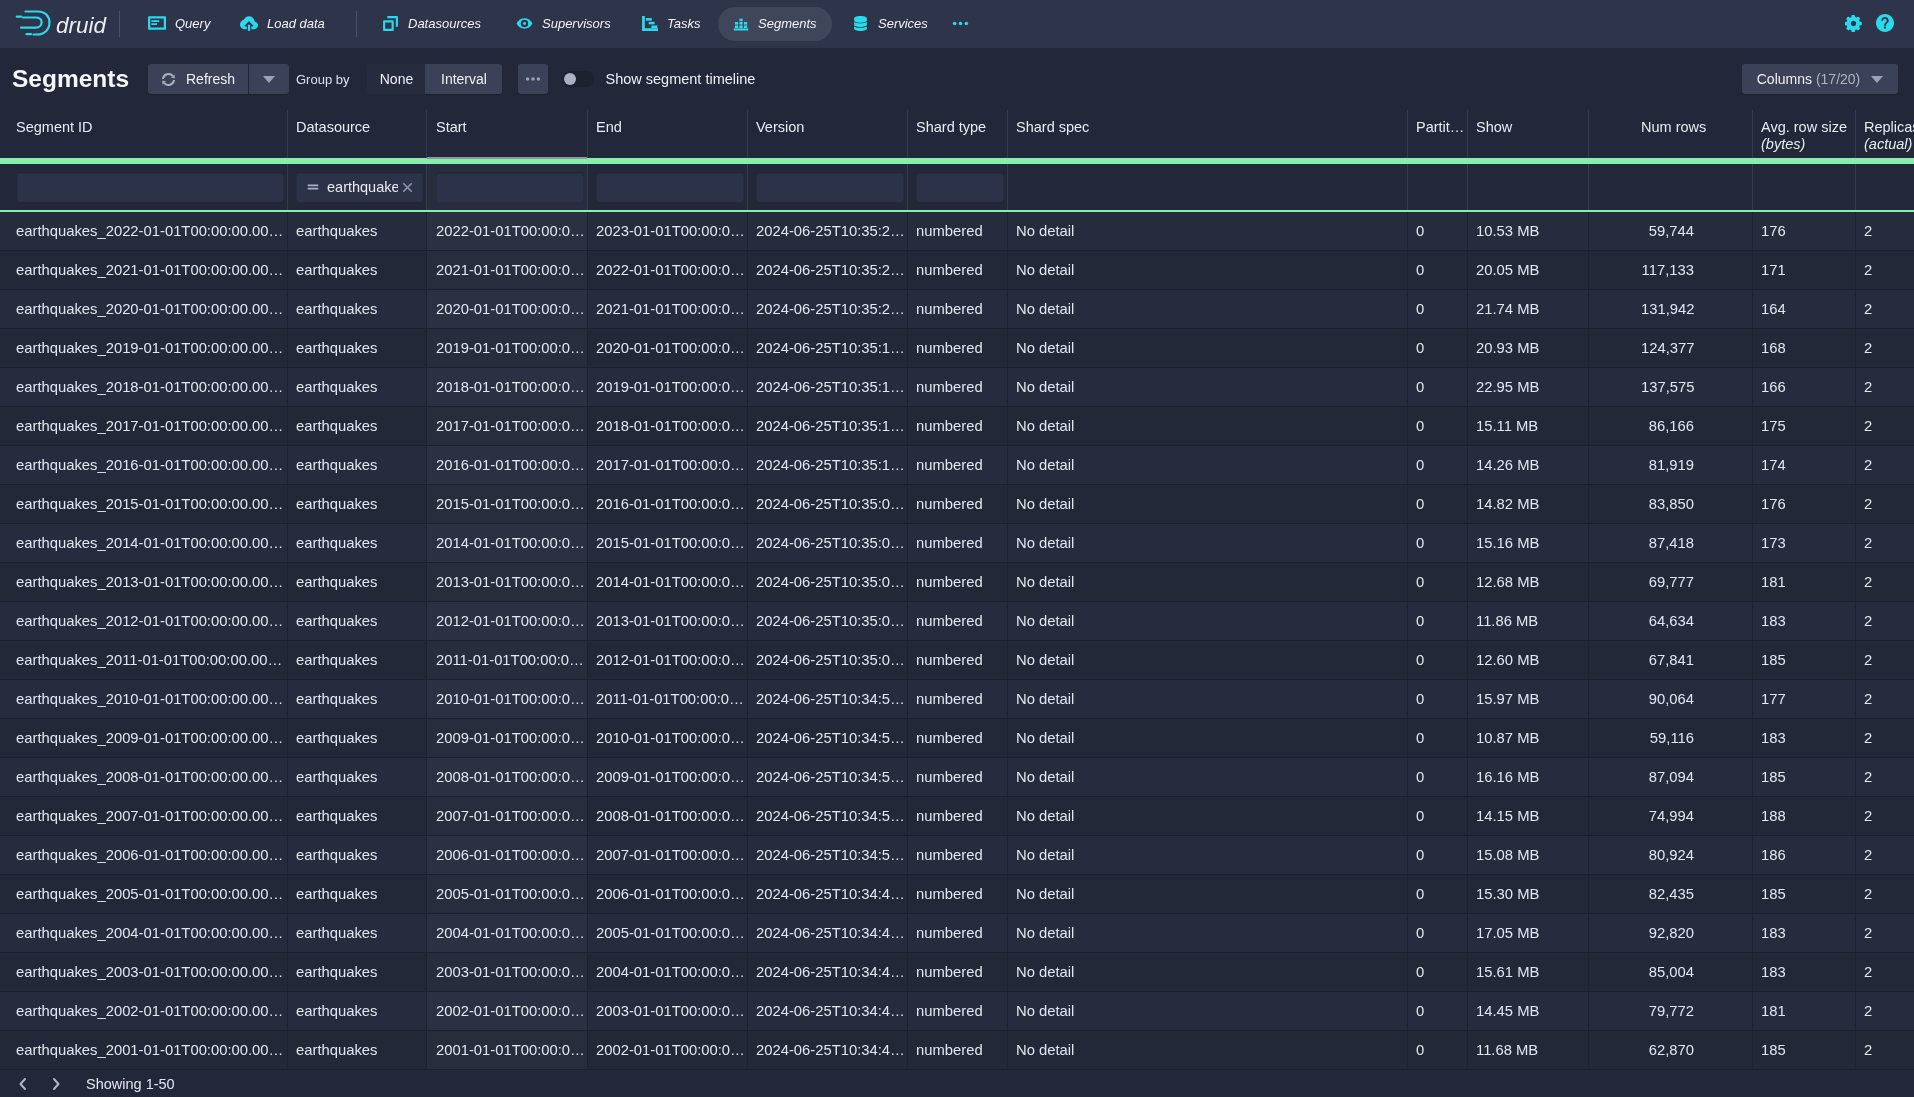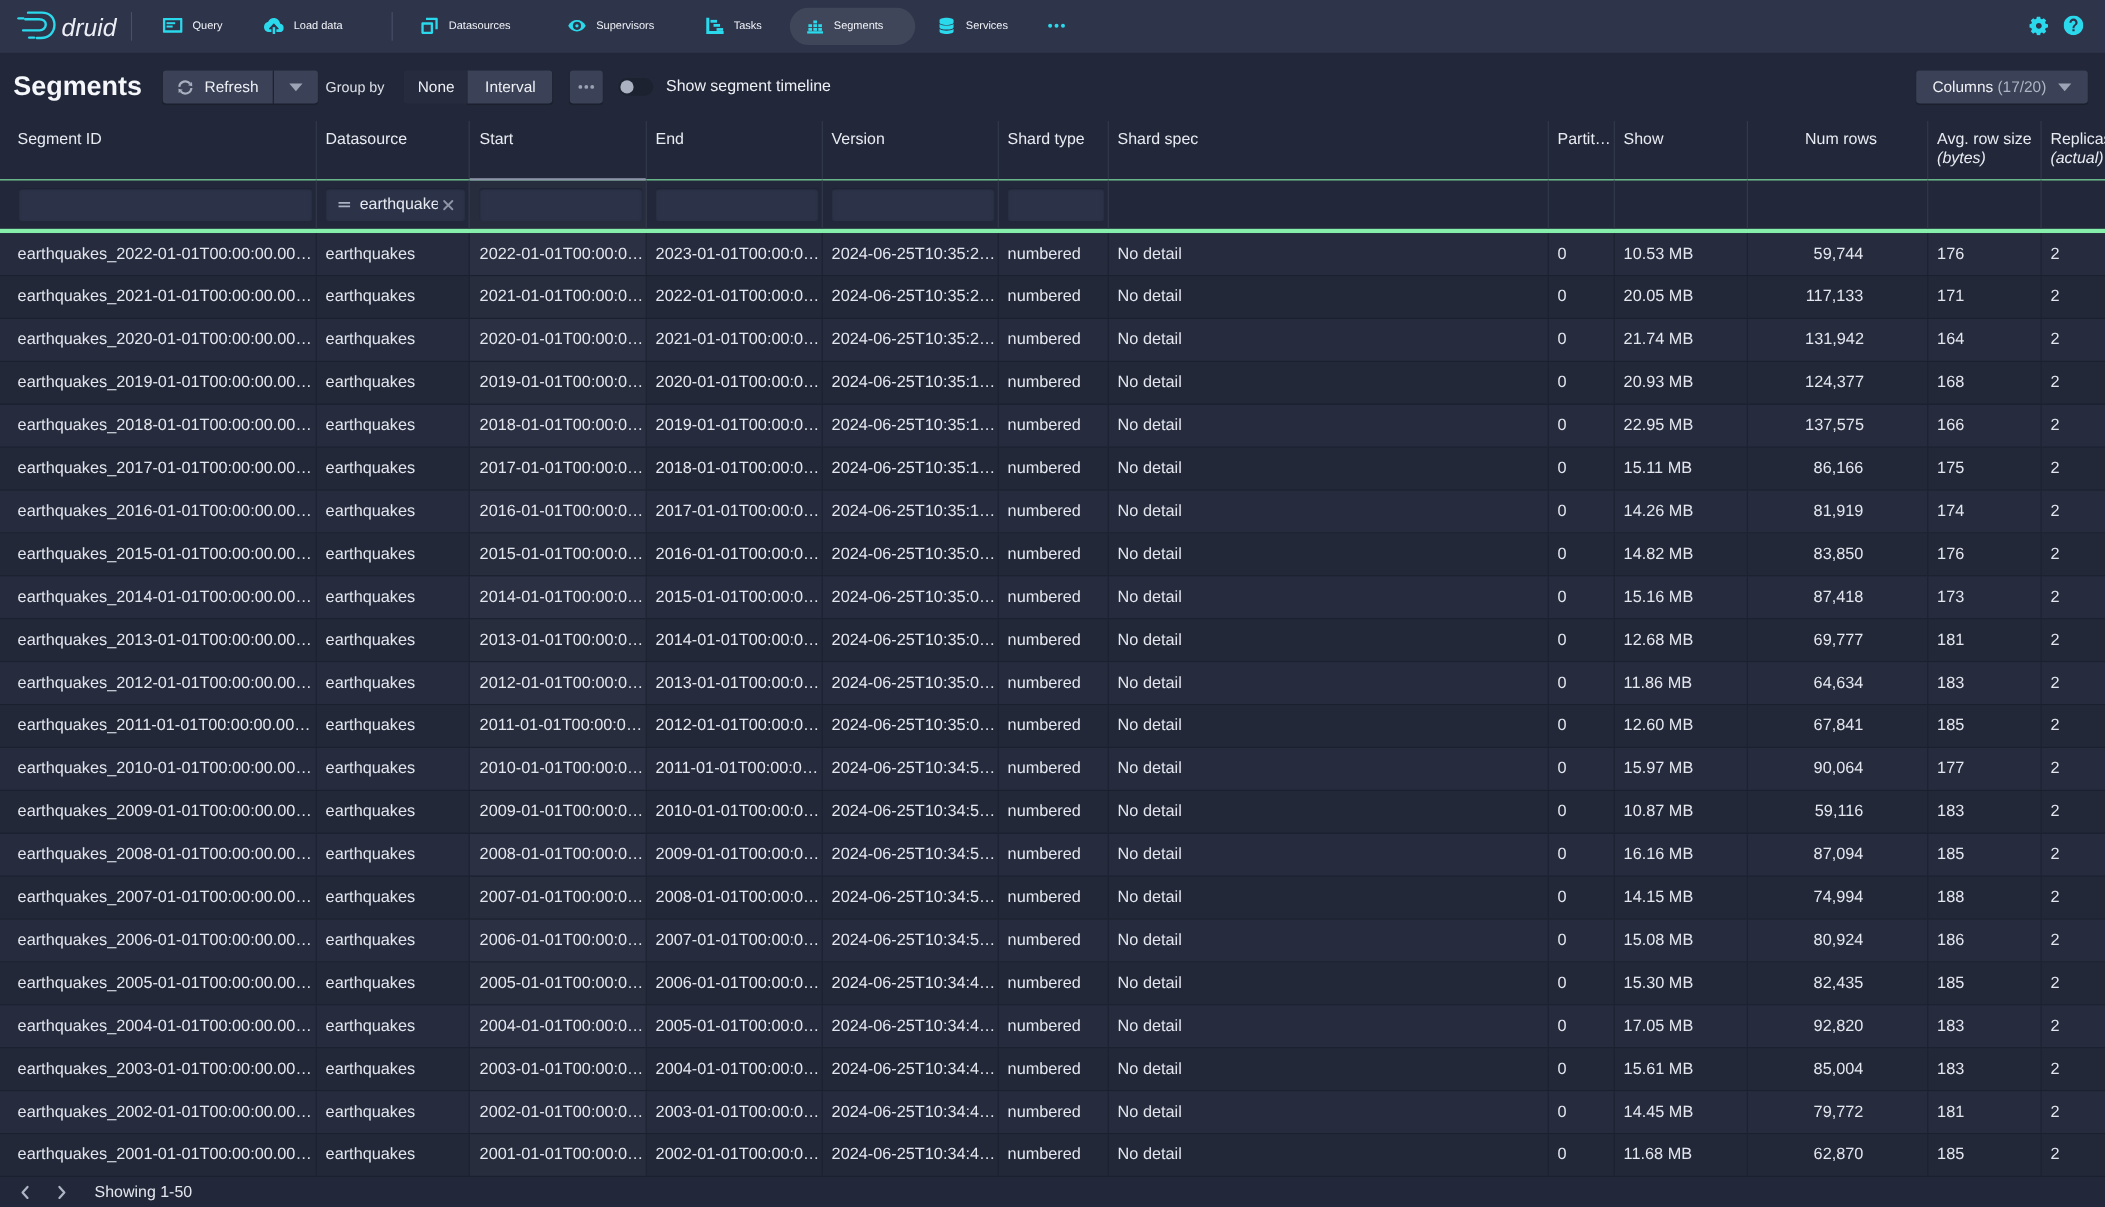--- a/index.html
+++ b/index.html
@@ -4,21 +4,21 @@
 * { margin:0; padding:0; box-sizing:border-box; }
 html,body { width:1914px; height:1097px; overflow:hidden; }
 body { font-family:"Liberation Sans", sans-serif; background:#222839; color:#e3e6ee; }
 
 
 .nav { height:48px; background:#2e344a; position:relative; }
 .logo { position:absolute; left:15px; top:0; }
 .nav-sep { position:absolute; top:11px; width:1px; height:26px; background:#4a5068; }
 .pill { position:absolute; left:718px; top:7px; width:114px; height:34px; border-radius:17px; background:#3f4659; }
 .navitem { position:absolute; top:0; height:46px; display:flex; align-items:center; gap:9px;
-  color:#f2f4f9; font-size:10px; }
+  color:#f2f4f9; font-size:13px;font-style:italic; }
 .navitem svg { display:block; }
 
 
 .toolbar { height:62px; display:flex; align-items:center; padding:0 12px; position:relative; }
 .h1 { font-size:24.5px; font-weight:bold; color:#f5f7fb; }
 .btn { background:#3b4156; border-radius:3px; height:30px; display:inline-flex; align-items:center;
   padding:0 12px; font-size:14px; color:#eef0f5; box-shadow:0 1px 1px rgba(0,0,0,0.2); }
 .btn.dark { background:#262c3e; box-shadow:none; }
 .refresh-main { border-top-right-radius:0; border-bottom-right-radius:0; gap:9px; width:100px; }
 .refresh-caret { border-top-left-radius:0; border-bottom-left-radius:0; margin-left:1px; width:40px; justify-content:center; }
@@ -31,26 +31,26 @@
 .more-btn { width:30px; justify-content:center; color:#b8bfce; font-size:15px; letter-spacing:0.5px; padding:0; }
 .switch { width:32px; height:16px; background:#1c2230; border-radius:8px; position:relative; }
 .switch .thumb { position:absolute; left:2px; top:2px; width:12px; height:12px; border-radius:50%; background:#aab1c0; }
 .switch-label { font-size:14.5px; color:#eef0f5; }
 .columns-btn { position:absolute; right:16px; top:16px; width:156px; justify-content:center; gap:11px; padding:0; }
 .columns-btn .dim { color:#aeb5c4; }
 
 
 .table { position:relative; }
 .th,.td,.tf { flex:0 0 auto; }
-.thead { display:flex; height:54px; border-bottom:1px solid #86efac; }
+.thead { display:flex; height:54px; border-bottom:6px solid #86efac; }
 .th { font-size:14.5px; color:#e8ebf2; padding-top:9px; position:relative;
   border-right:1px solid #343b4d; line-height:17px; }
 .th .sub { font-style:italic; display:block; }
 .th.sorted-h:after { content:""; position:absolute; left:0; right:0; bottom:-1px; height:2px; background:#8d95a8; }
-.tfilter { display:flex; height:48px; border-bottom:4px solid #86efac; align-items:flex-start; }
+.tfilter { display:flex; height:48px; border-bottom:2px solid #86efac; align-items:flex-start; }
 .tf { height:100%; display:flex; align-items:center; padding:0 3px 0 8px; border-right:1px solid #343b4d; }
 .finput { width:100%; height:30px; background:#2c3349; border-radius:3px;
   box-shadow:inset 0 1px 2px rgba(0,0,0,0.35); }
 .fchip { width:100%; height:30px; background:#2c3349; border-radius:3px; display:flex; align-items:center;
   box-shadow:inset 0 1px 2px rgba(0,0,0,0.35); padding:0 8px 0 10px; font-size:14.5px; color:#e7eaf1; }
 .fchip .eq { margin-right:7px; display:flex; }
 .fchip .x { margin-left:auto; display:flex; }
 
 .tr { display:flex; height:39px; border-bottom:1px solid #1b202e; }
 .tr.odd { background:#262c3e; }

